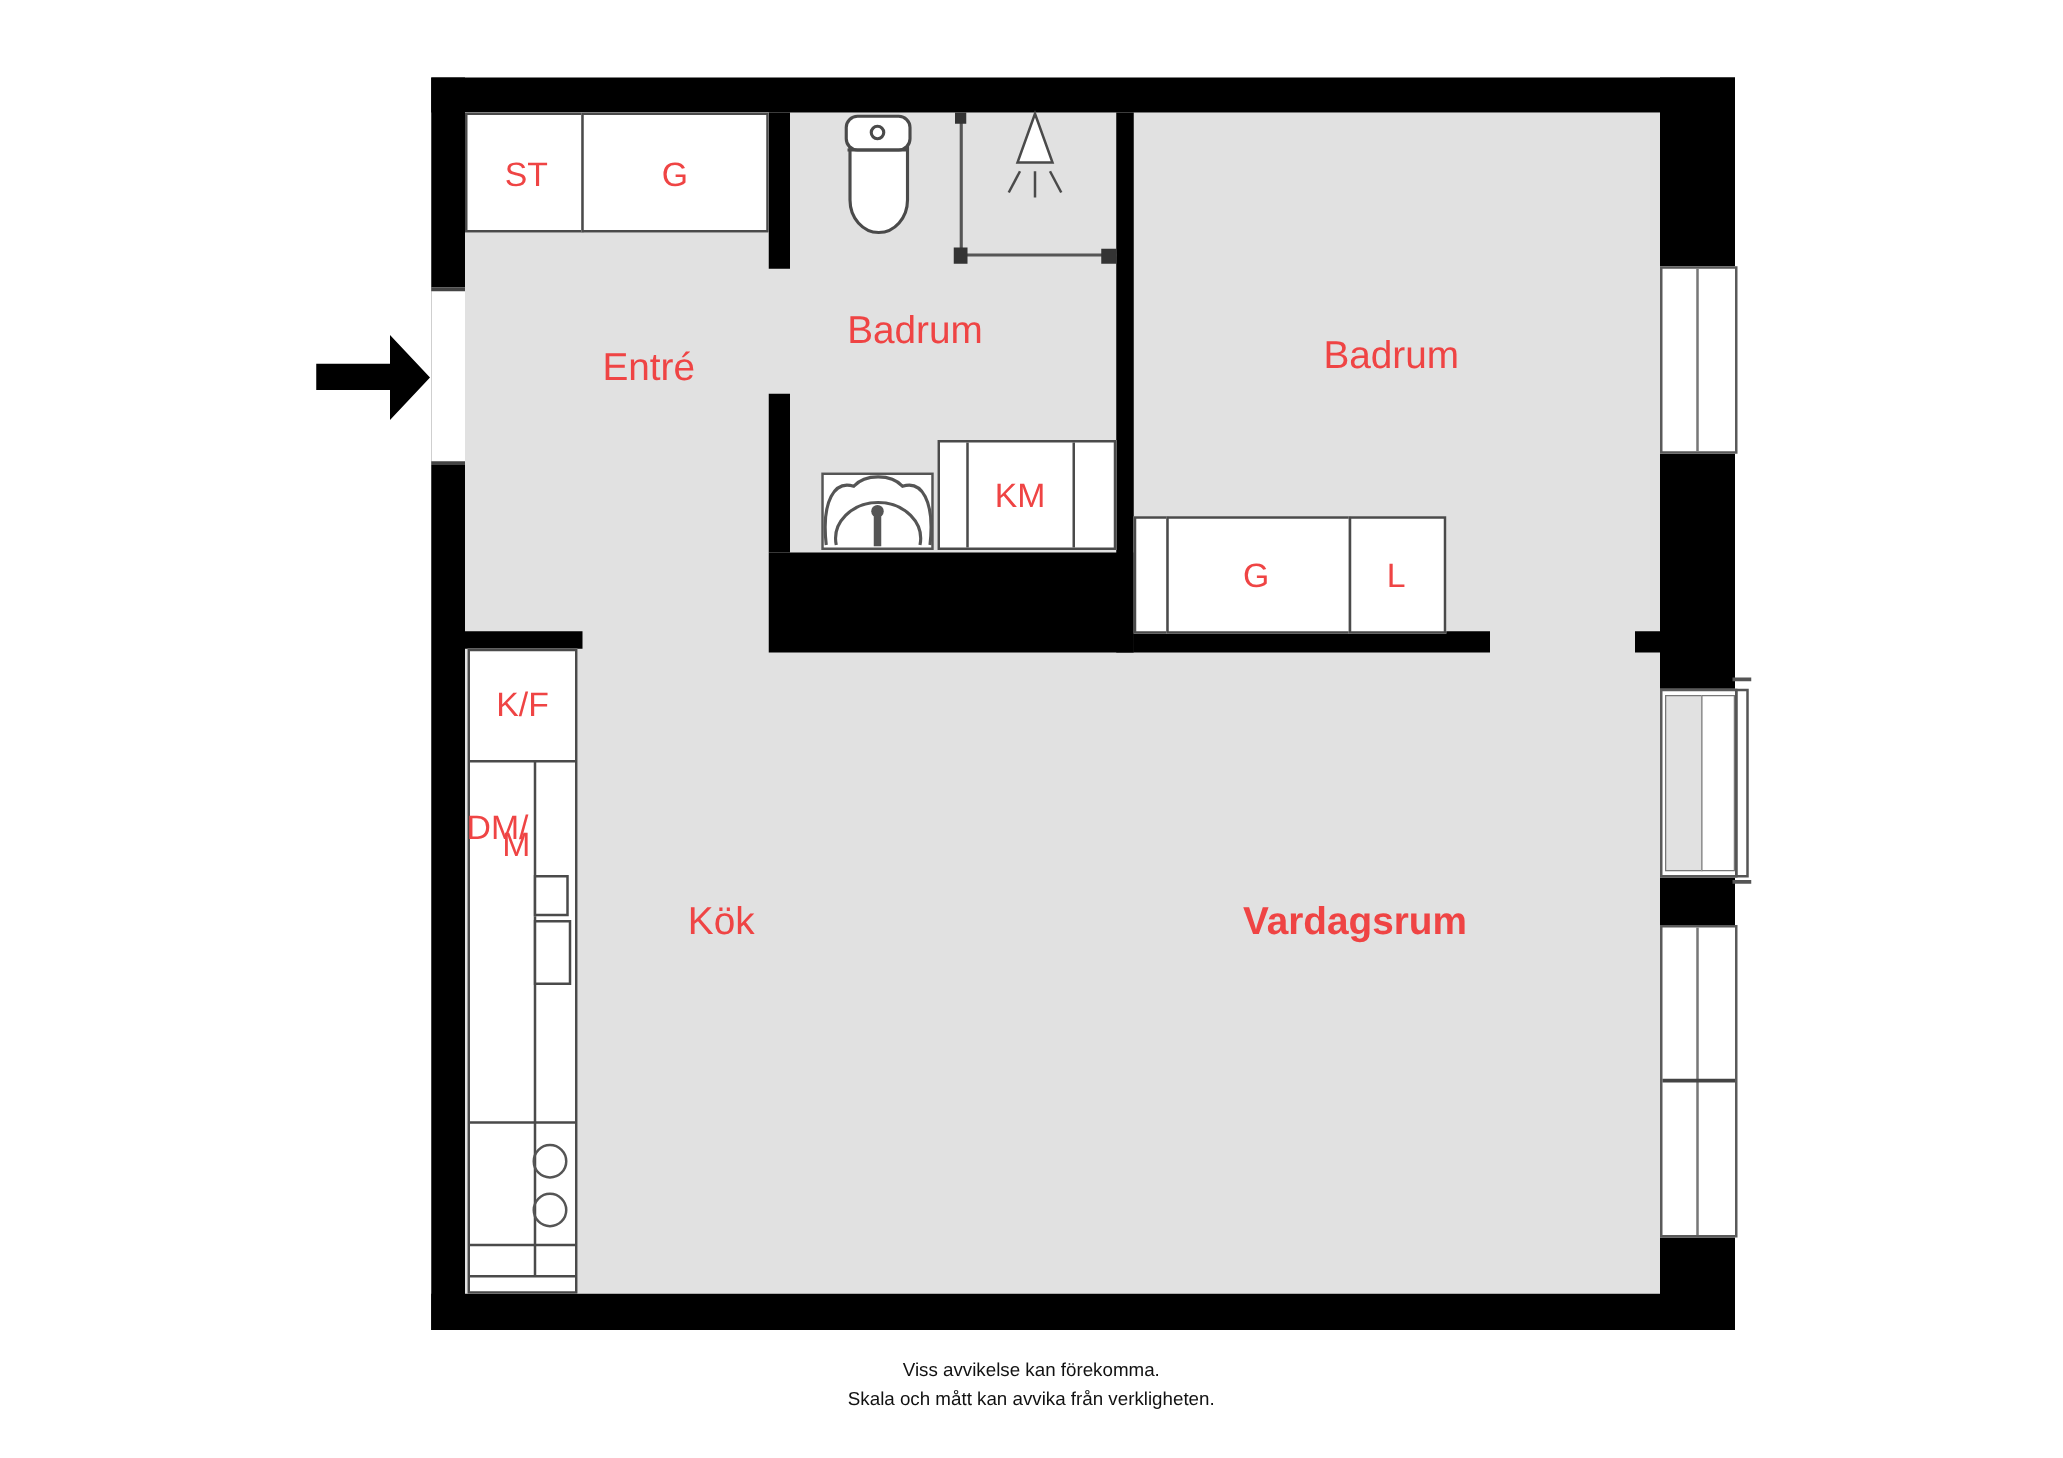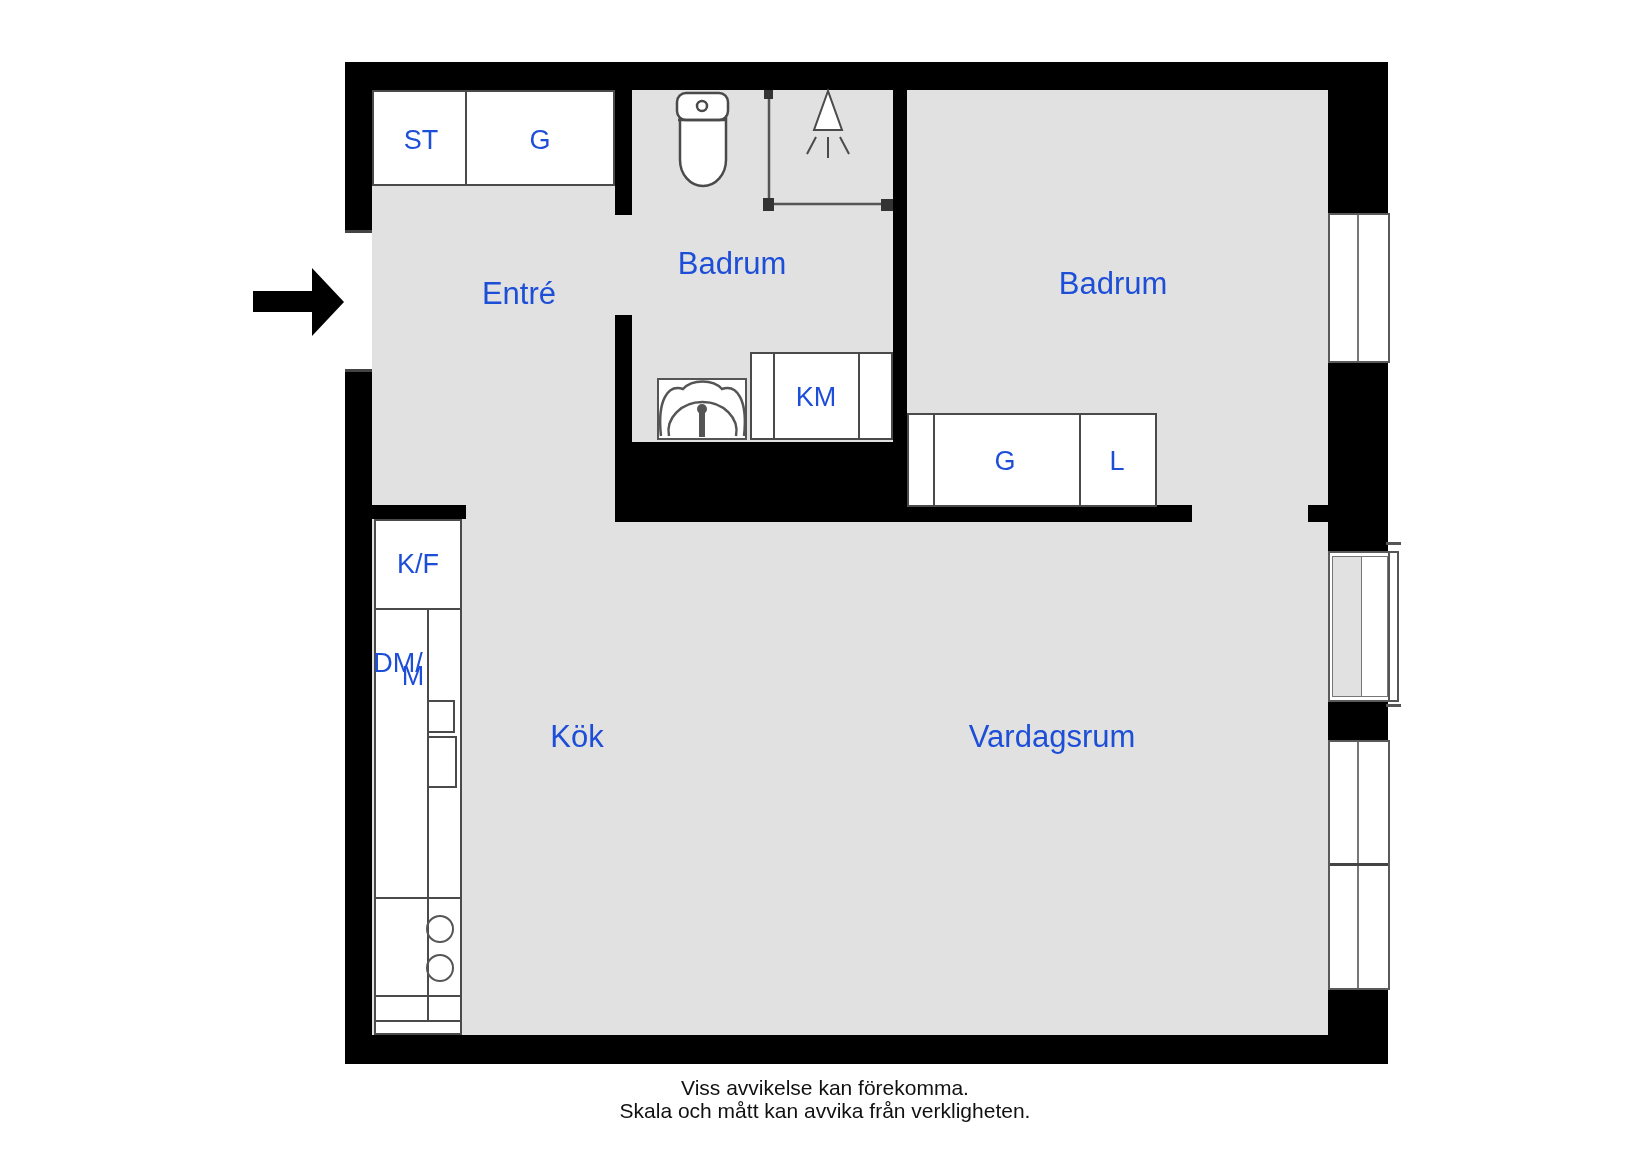--- a/index.html
+++ b/index.html
@@ -3,27 +3,27 @@
 <meta charset="utf-8">
 <style>
   html,body{margin:0;padding:0;background:#ffffff;}
   #plan{position:relative;width:1650px;height:1166px;background:#ffffff;overflow:hidden;
         font-family:"Liberation Sans", sans-serif;}
   .floor{position:absolute;background:#e1e1e1;}
   .wall{position:absolute;background:#000000;}
   .box{position:absolute;background:#ffffff;border:2px solid #4a4a4a;box-sizing:border-box;}
   .vline{position:absolute;background:#4a4a4a;width:2px;}
   .hline{position:absolute;background:#4a4a4a;height:2px;}
-  .label{position:absolute;transform:translate(-50%,-50%);color:#1d4ed8;white-space:nowrap;}
+  .label{position:absolute;transform:translate(-50%,-50%);color:#ef4444;white-space:nowrap;}
   .room-label{font-size:31px;}
   .unit-label{font-size:27px;}
   .win{position:absolute;background:#ffffff;border:2px solid #5a5a5a;box-sizing:border-box;}
   .win .mid{position:absolute;top:0;bottom:0;left:27px;width:2px;background:#777777;}
   .doorgap{position:absolute;background:#ffffff;border-top:3px solid #444444;border-bottom:3px solid #444444;box-sizing:border-box;}
-  .footer-line{position:absolute;left:825px;transform:translateX(-50%);font-size:21px;color:#111111;white-space:nowrap;}
+  .footer-line{position:absolute;left:825px;transform:translateX(-50%);font-size:15px;color:#111111;white-space:nowrap;margin-top:12px;}
   svg{position:absolute;left:0;top:0;}
 </style>
 </head>
 <body>
 
 <div id="plan">
 
   <div class="floor" style="left:372px;top:90px;width:956px;height:945px;"></div>
 
   <div class="wall" style="left:345px;top:62px;width:1043px;height:28px;"></div>
@@ -114,21 +114,21 @@
       <path d="M 669 436 A 34 29 0 1 1 736 436" fill="none" stroke="#555" stroke-width="2.5"></path>
       <circle cx="702" cy="409" r="5" fill="#555"></circle>
       <rect x="699" y="412" width="6" height="25" fill="#555"></rect>
     </g>
   </svg>
 
   <div class="label room-label" style="left:495px;top:294px;margin-left:24px;">Entré</div>
   <div class="label room-label" style="left:732px;top:264px;">Badrum</div>
   <div class="label room-label" style="left:1113px;top:284px;">Badrum</div>
   <div class="label room-label" style="left:577px;top:737px;text-align:center;">Kök</div>
-  <div class="label room-label" style="left:1052px;top:737px;">Vardagsrum</div>
+  <div class="label room-label" style="left:1084px;top:737px;font-weight:bold;">Vardagsrum</div>
 
   <div class="label unit-label" style="left:421px;top:140px;">ST</div>
   <div class="label unit-label" style="left:540px;top:140px;">G</div>
   <div class="label unit-label" style="left:816px;top:397px;">KM</div>
   <div class="label unit-label" style="left:1005px;top:461px;">G</div>
   <div class="label unit-label" style="left:1117px;top:461px;">L</div>
   <div class="label unit-label" style="left:418px;top:564px;text-align:right;">K/F</div>
   <div class="label unit-label" style="left:398px;top:636px;margin-top:27px;">DM/</div>
   <div class="label unit-label" style="left:413px;top:676px;">M</div>
 

